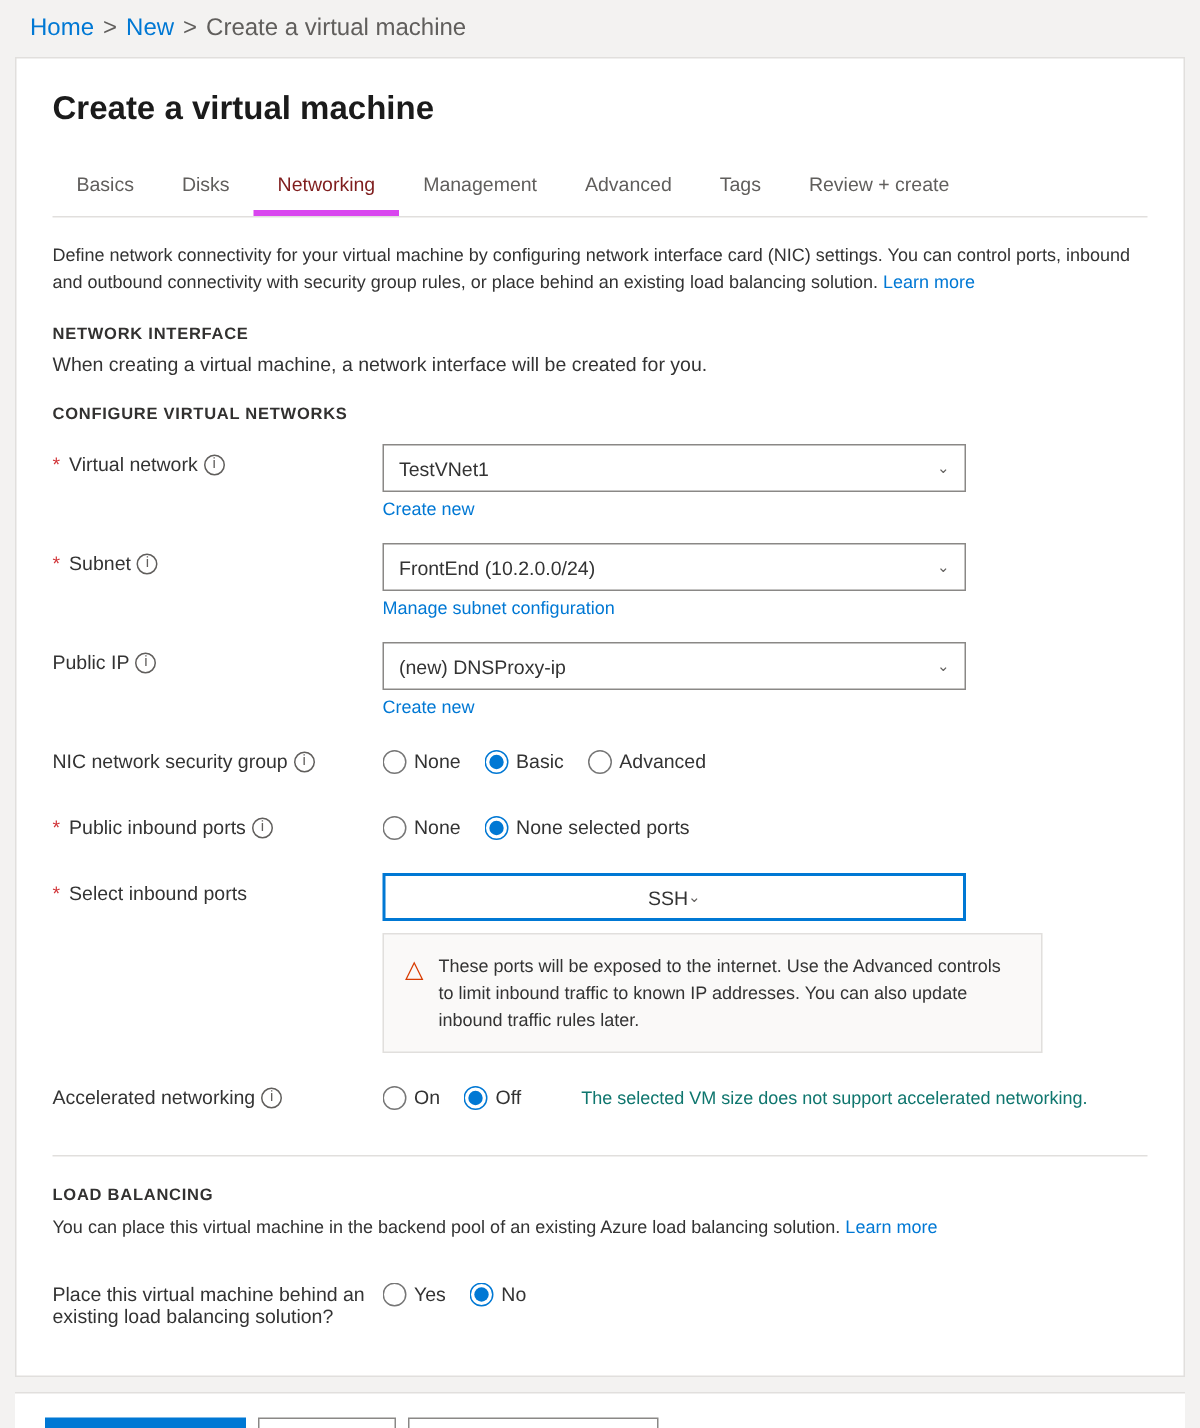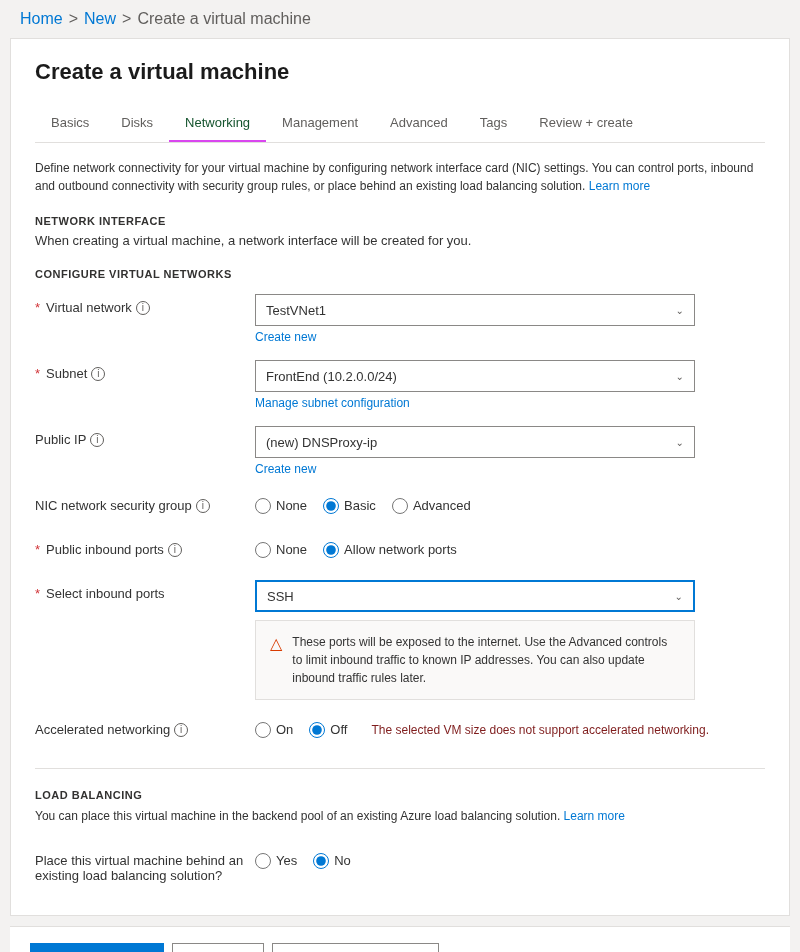--- a/index.html
+++ b/index.html
@@ -9,65 +9,65 @@
 
     .breadcrumb { padding: 10px 20px; font-size: 16px; color: #605e5c; display: flex; align-items: center; gap: 6px; }
     .breadcrumb a { color: #0078d4; text-decoration: none; }
 
     .main-card { background: #fff; margin: 0 10px 10px 10px; border: 1px solid #e1dfdd; padding: 20px 24px; }
 
     .page-title { font-size: 22px; font-weight: 600; color: #1b1b1b; margin-bottom: 20px; }
 
     .tabs { display: flex; gap: 0; border-bottom: 1px solid #e1dfdd; margin-bottom: 16px; }
     .tab { padding: 10px 16px; font-size: 13px; color: #0078d4; cursor: pointer; text-decoration: none; border-bottom: 2px solid transparent; white-space: nowrap; }
-    .tab.active { color: #14532d; border-bottom: 2px solid #d946ef; font-weight: 500; }
+    .tab.active { color: #7f1d1d; border-bottom: 4px solid #d946ef; font-weight: 500; }
     .tab:not(.active) { color: #605e5c; border-bottom: 2px solid transparent; }
 
     .description { font-size: 12px; color: #333; line-height: 1.5; margin-bottom: 20px; }
     .description a { color: #0078d4; text-decoration: none; }
 
     .section-label { font-size: 11px; font-weight: 700; color: #323130; text-transform: uppercase; letter-spacing: 0.5px; margin-bottom: 6px; margin-top: 20px; }
     .section-desc { font-size: 13px; color: #333; margin-bottom: 14px; }
 
     .form-grid { display: grid; grid-template-columns: 220px 1fr; row-gap: 0; align-items: start; }
 
     .form-row { display: contents; }
     .form-row .label-cell { padding: 12px 0; display: flex; align-items: flex-start; padding-top: 14px; }
     .form-row .control-cell { padding: 8px 0; }
 
     .field-label { font-size: 13px; color: #333; display: flex; align-items: center; gap: 4px; }
     .required-star { color: #d13438; margin-right: 2px; }
     .info-icon { display: inline-flex; align-items: center; justify-content: center; width: 14px; height: 14px; border-radius: 50%; border: 1px solid #605e5c; color: #605e5c; font-size: 10px; cursor: help; }
 
     .dropdown { display: flex; align-items: center; justify-content: space-between; border: 1px solid #8a8886; padding: 5px 10px; min-width: 300px; max-width: 440px; background: #fff; cursor: pointer; height: 32px; font-size: 13px; }
-    .dropdown.active-border { border-color: #0078d4; border-width: 2px; }
+    .dropdown.active-border { border-color: #0078d4; border-width: 2px; justify-content: center; }
     .dropdown-arrow { color: #605e5c; font-size: 10px; }
 
     .link { color: #0078d4; font-size: 12px; cursor: pointer; text-decoration: none; display: block; margin-top: 4px; }
 
     .radio-group { display: flex; align-items: center; gap: 16px; padding: 6px 0; }
     .radio-option { display: flex; gap: 5px; cursor: pointer; font-size: 13px; }
     .radio-input { width: 16px; height: 16px; accent-color: #0078d4; cursor: pointer; }
 
     .warning-box { background: #faf9f8; border: 1px solid #e1dfdd; padding: 12px 14px; margin-top: 8px; display: flex; gap: 10px; max-width: 440px; }
     .warning-icon { color: #d83b01; font-size: 16px; flex-shrink: 0; margin-top: 1px; }
     .warning-text { font-size: 12px; color: #333; line-height: 1.5; }
 
     .separator { border: none; border-top: 1px solid #e1dfdd; margin: 16px 0; }
 
     .bottom-bar { background: #fff; border-top: 1px solid #e1dfdd; padding: 16px 20px; display: flex; gap: 8px; align-items: center; margin: 10px; }
 
     .btn-primary { background: #0078d4; color: #fff; border: none; padding: 8px 20px; font-size: 13px; cursor: pointer; font-weight: 500; height: 36px; }
     .btn-secondary { background: #fff; color: #333; border: 1px solid #8a8886; padding: 8px 20px; font-size: 13px; cursor: pointer; height: 36px; }
 
-    .vm-size-note { font-size: 12px; color: #7f1d1d; margin-left: 8px; }
+    .vm-size-note { font-size: 12px; color: #0f766e; margin-left: 24px; }
 
     .control-with-sub { display: flex; flex-direction: column; }
 
-    .full-width-dropdown { max-width: 440px; width: 440px; }
+    .full-width-dropdown { max-width: 440px; width: 389px; }
   </style>
 </head>
 <body>
 
 <div class="page-wrapper">
 
   <div class="breadcrumb">
     <a href="#">Home</a>
     <span>&gt;</span>
     <a href="#">New</a>
@@ -184,21 +184,21 @@
           </label>
         </div>
         <div class="control-cell">
           <div class="radio-group">
             <label class="radio-option">
               <input type="radio" class="radio-input" name="public_inbound" style="">
               <span>None</span>
             </label>
             <label class="radio-option">
               <input type="radio" class="radio-input" name="public_inbound" checked="" style="">
-              <span>Allow network ports</span>
+              <span>None selected ports</span>
             </label>
           </div>
         </div>
       </div>
 
       <div class="form-row">
         <div class="label-cell">
           <label class="field-label">
             <span class="required-star">*</span>
             <span>Select inbound ports</span>

